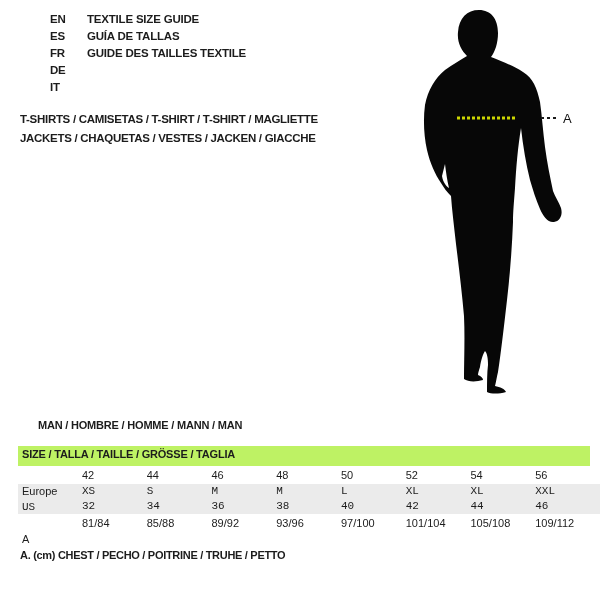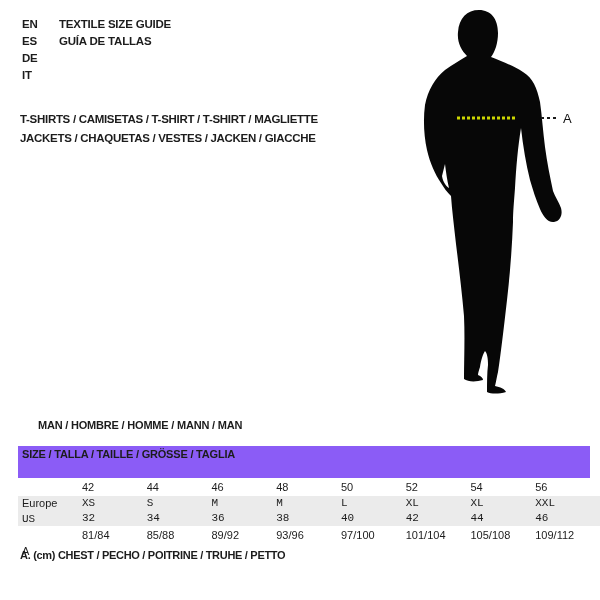--- a/index.html
+++ b/index.html
@@ -7,38 +7,38 @@
   body {
     position:relative;
     background:#ffffff;
     font-family:"Liberation Sans", sans-serif;
     color:#1c1c1c;
     overflow:hidden;
   }
 
   
   .langs { position:absolute; top:13px; left:22px; }
-  .lang-row { display:flex; height:17px; align-items:flex-end;
-              font-weight:bold; font-size:11.5px; letter-spacing:-0.2px; }
+  .lang-row { display:flex; height:17px; align-items:flex-start;
+              font-weight:bold; font-size:11.5px; letter-spacing:-0.2px;margin-left:28px; }
   .lang-code { width:37px; }
 
   
   .cats { position:absolute; top:110px; left:20px;
           font-weight:bold; font-size:11.5px; line-height:19px; letter-spacing:-0.3px; }
 
   
   .figure { position:absolute; left:395px; top:0; width:205px; height:400px; }
 
   
   .man-title { position:absolute; top:419px; left:20px;
                font-weight:bold; font-size:11px; letter-spacing:-0.2px;margin-left:18px; }
 
   
   .size-table { position:absolute; top:446px; left:18px; width:582px; font-size:11px; }
-  .t-head { width:572px; height:32px; line-height:16px; background:#8b5cf6;
+  .t-head { width:572px; height:20px; line-height:16px; background:#bef264;
             font-weight:bold; padding-left:4px; letter-spacing:-0.2px; }
   .t-row { display:flex; width:582px; }
   .t-label { width:64px; padding-left:4px; text-align:left;margin-top:16px; }
   .t-cell { flex:1; }
   .r-europe { height:17px; line-height:17px; margin-top:1px; }
   .t-band { background:#ebebeb;font-family:Liberation Mono, monospace; }
   .r-us, .r-usnum { height:15px; line-height:15px; }
   .r-a { height:19px; line-height:19px; }
 
   
@@ -49,20 +49,24 @@
 <body>
 
 <div class="langs">
   <div class="lang-row">
     <span class="lang-code">EN</span>
     <span>TEXTILE SIZE GUIDE</span>
   </div>
   <div class="lang-row">
     <span class="lang-code">ES</span>
     <span>GUÍA DE TALLAS</span>
+  </div>
+  <div class="lang-row">
+    <span class="lang-code">FR</span>
+    <span>GUIDE DES TAILLES TEXTILE</span>
   </div>
   <div class="lang-row">
     <span class="lang-code">DE</span>
   </div>
   <div class="lang-row">
     <span class="lang-code">IT</span>
   </div>
 </div>
 
 <div class="cats">

